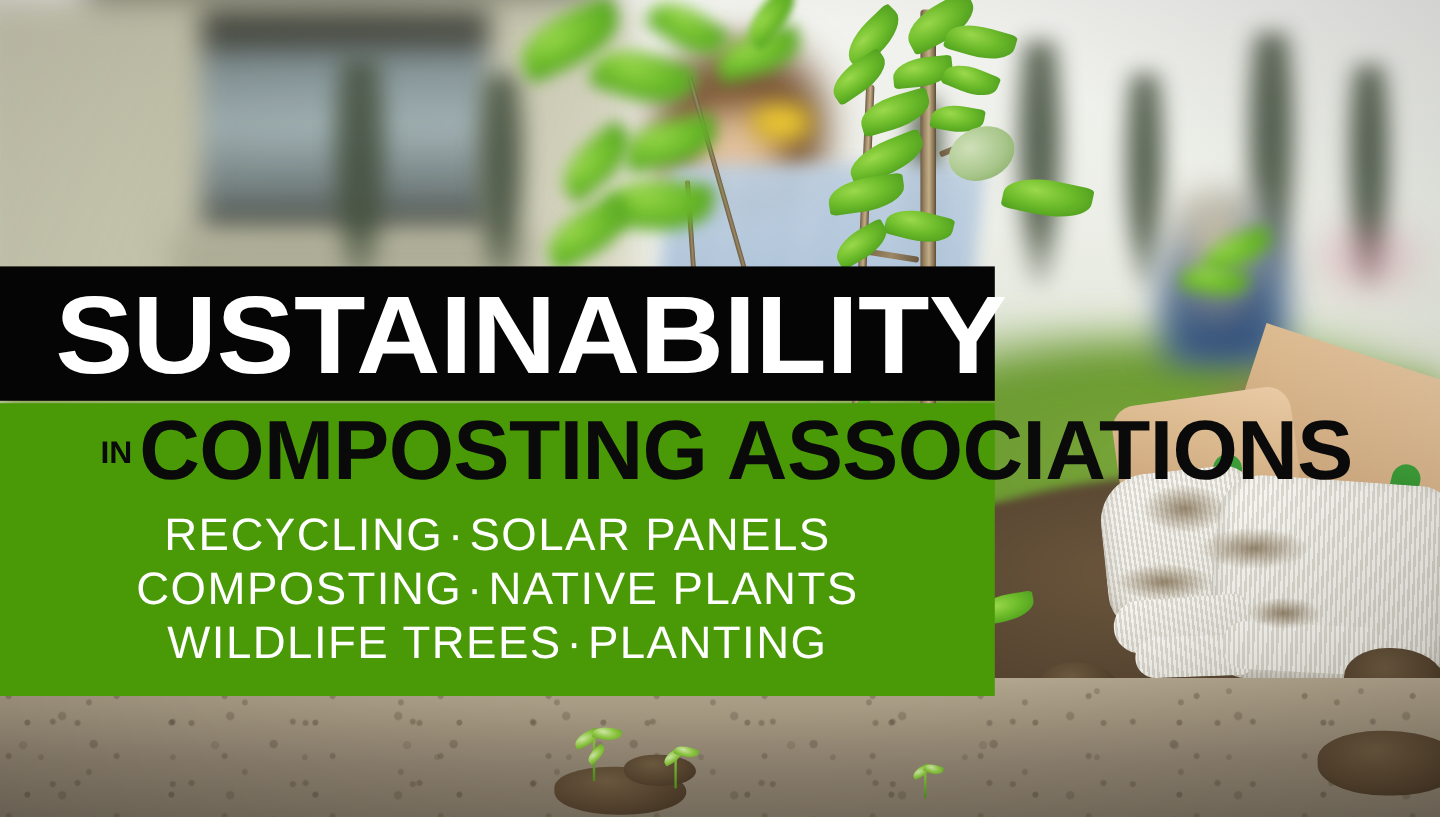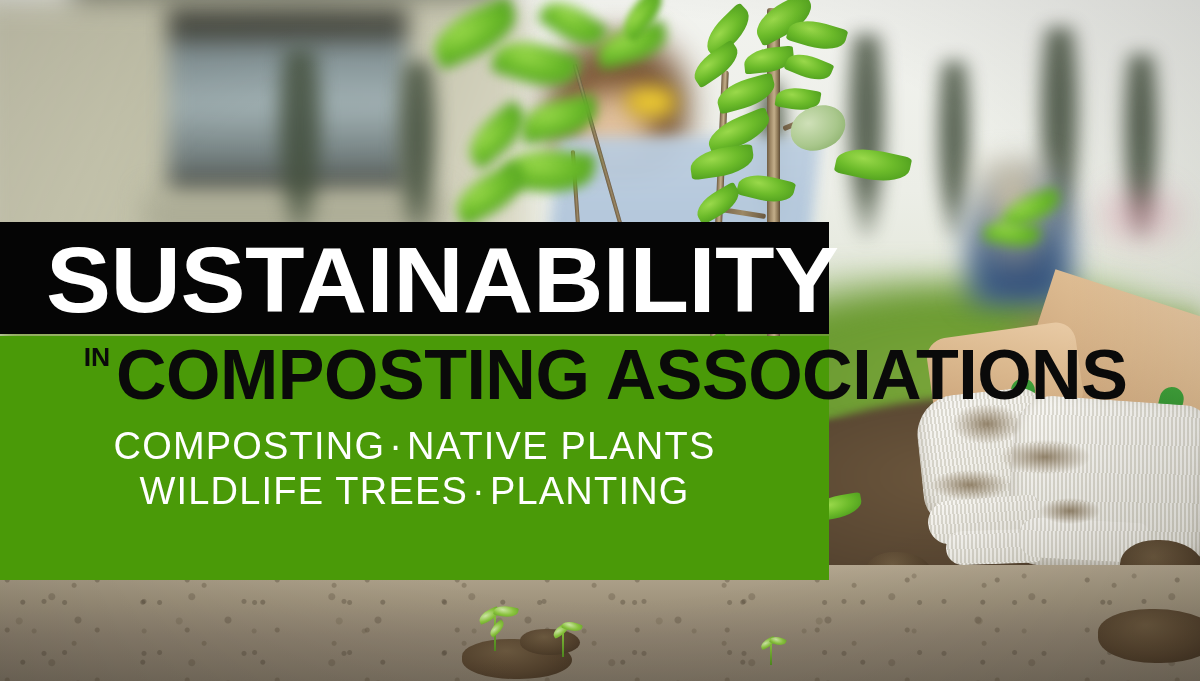--- a/index.html
+++ b/index.html
@@ -246,21 +246,21 @@
 
   .green-panel {
     position: absolute;
     left: 0; top: 336px; width: 829px; height: 244px;
     background: #4a9a08;
   }
   .subtitle-row {
     position: absolute;
     left: 84px; top: 340px;
     display: flex;
-    align-items: flex-start;
+    align-items: center;
     white-space: nowrap;
   }
   .subtitle-in {
     color: #0a0a0a;
     font-family: "Liberation Sans Narrow", "Liberation Sans", sans-serif;
     font-weight: 700;
     font-size: 26px;
     line-height: 26px;
     margin-top: 4px;
     margin-right: 6px;
@@ -437,20 +437,23 @@
 
   <div class="green-panel"></div>
 
   <div class="subtitle-row">
     <span class="subtitle-in">IN</span>
     <span class="subtitle-main">COMPOSTING ASSOCIATIONS</span>
   </div>
 
   <div class="topic-list">
     <div class="topic-line">
+      <span>RECYCLING</span><span class="dot-sep">·</span><span>SOLAR PANELS</span>
+    </div>
+    <div class="topic-line">
       <span>COMPOSTING</span><span class="dot-sep">·</span><span>NATIVE PLANTS</span>
     </div>
     <div class="topic-line">
       <span>WILDLIFE TREES</span><span class="dot-sep">·</span><span>PLANTING</span>
     </div>
   </div>
 
 </div>
 
 </body></html>

